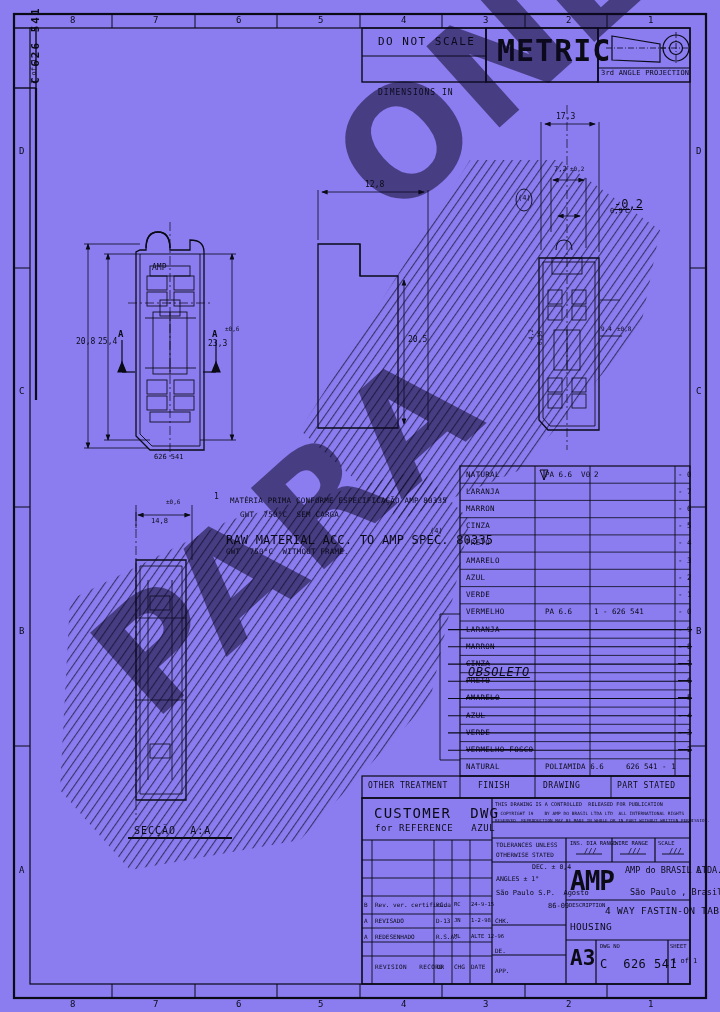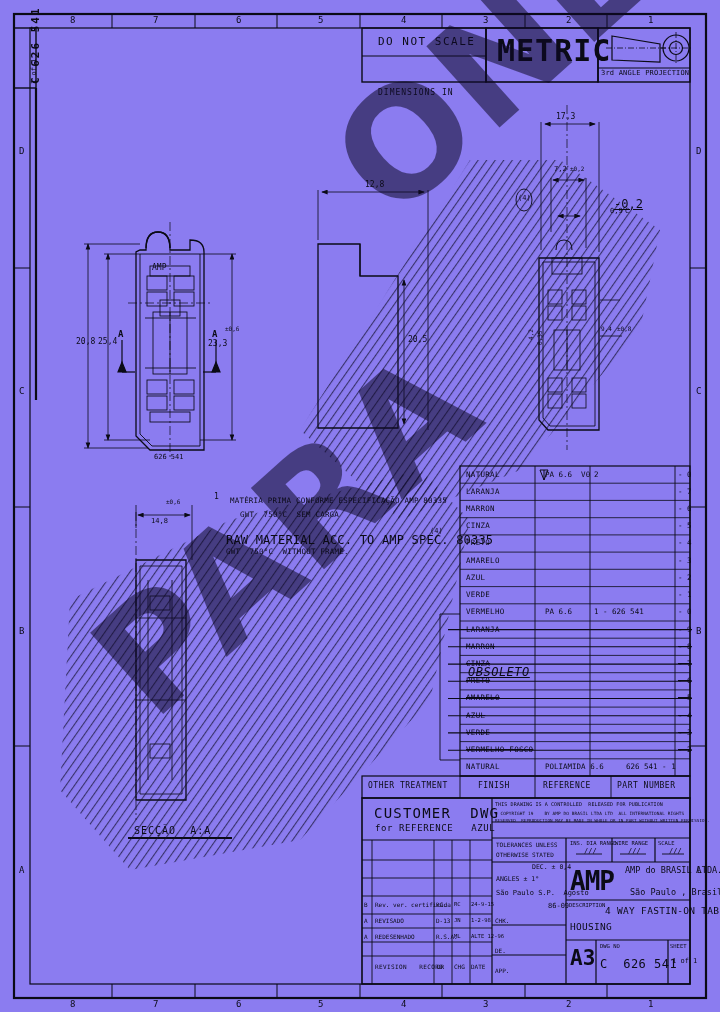--- a/index.html
+++ b/index.html
@@ -446,22 +446,22 @@
         <div class="t" style="left:678px;top:746.1px;font-size:7.5px;text-decoration:line-through;">- 2</div>
       </div>
       <div>
         <div class="t" style="left:466px;top:763.3px;font-size:7.5px;letter-spacing:0.3px;">NATURAL</div>
         <div class="t" style="left:545px;top:763.3px;font-size:7.5px;">POLIAMIDA 6.6</div>
         <div class="t" style="left:594px;top:763.3px;font-size:7.5px;margin-left:32px;">626 541 - 1</div>
       </div>
     </div>
 <div class="t" style="left:368px;top:782px;font-size:8px;letter-spacing:0.5px;">OTHER TREATMENT</div>
 <div class="t" style="left:478px;top:782px;font-size:8px;letter-spacing:0.5px;">FINISH</div>
-<div class="t" style="left:543px;top:782px;font-size:8px;letter-spacing:0.5px;">REFERENCE</div>
-<div class="t" style="left:617px;top:782px;font-size:8px;letter-spacing:0.5px;">PART NUMBER</div>
+<div class="t" style="left:543px;top:782px;font-size:8px;letter-spacing:0.5px;">DRAWING</div>
+<div class="t" style="left:617px;top:782px;font-size:8px;letter-spacing:0.5px;">PART STATED</div>
 
 <div class="t" style="left:374px;top:806px;font-size:14px;letter-spacing:1.2px;">CUSTOMER  DWG</div>
 <div class="t" style="left:375px;top:824px;font-size:9px;letter-spacing:0.6px;">for REFERENCE   AZUL</div>
 
 <div class="t" style="left:495px;top:802px;font-size:5px;letter-spacing:0.1px;">THIS DRAWING IS A CONTROLLED  RELEASED FOR PUBLICATION</div>
 <div class="t" style="left:495px;top:812px;font-size:4.4px;letter-spacing:0.1px;">© COPYRIGHT 19    BY AMP DO BRASIL LTDA LTD  ALL INTERNATIONAL RIGHTS</div>
 <div class="t" style="left:495px;top:819px;font-size:4.2px;letter-spacing:0.1px;">RESERVED  REPRODUCTION MAY BE MADE IN WHOLE OR IN PART WITHOUT WRITTEN PERMISSION.</div>
 
 <div class="t" style="left:496px;top:842px;font-size:6px;">TOLERANCES UNLESS</div>
 <div class="t" style="left:496px;top:852px;font-size:6px;">OTHERWISE STATED</div>

